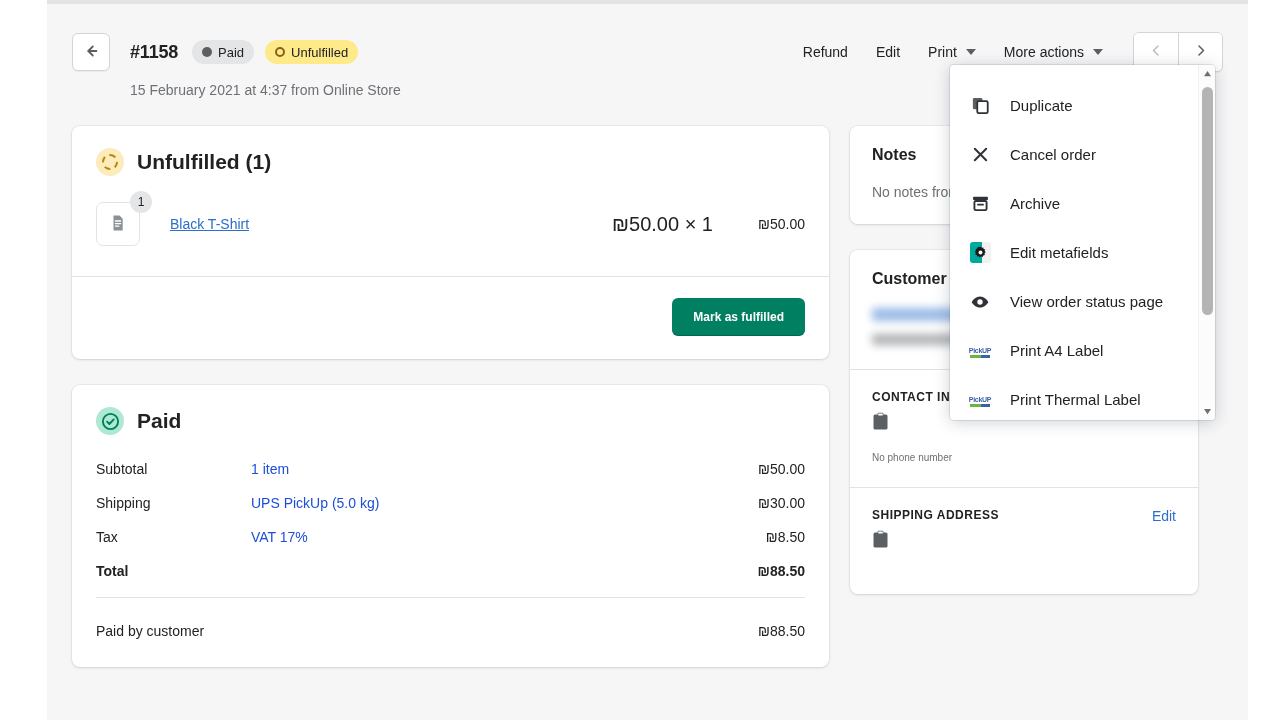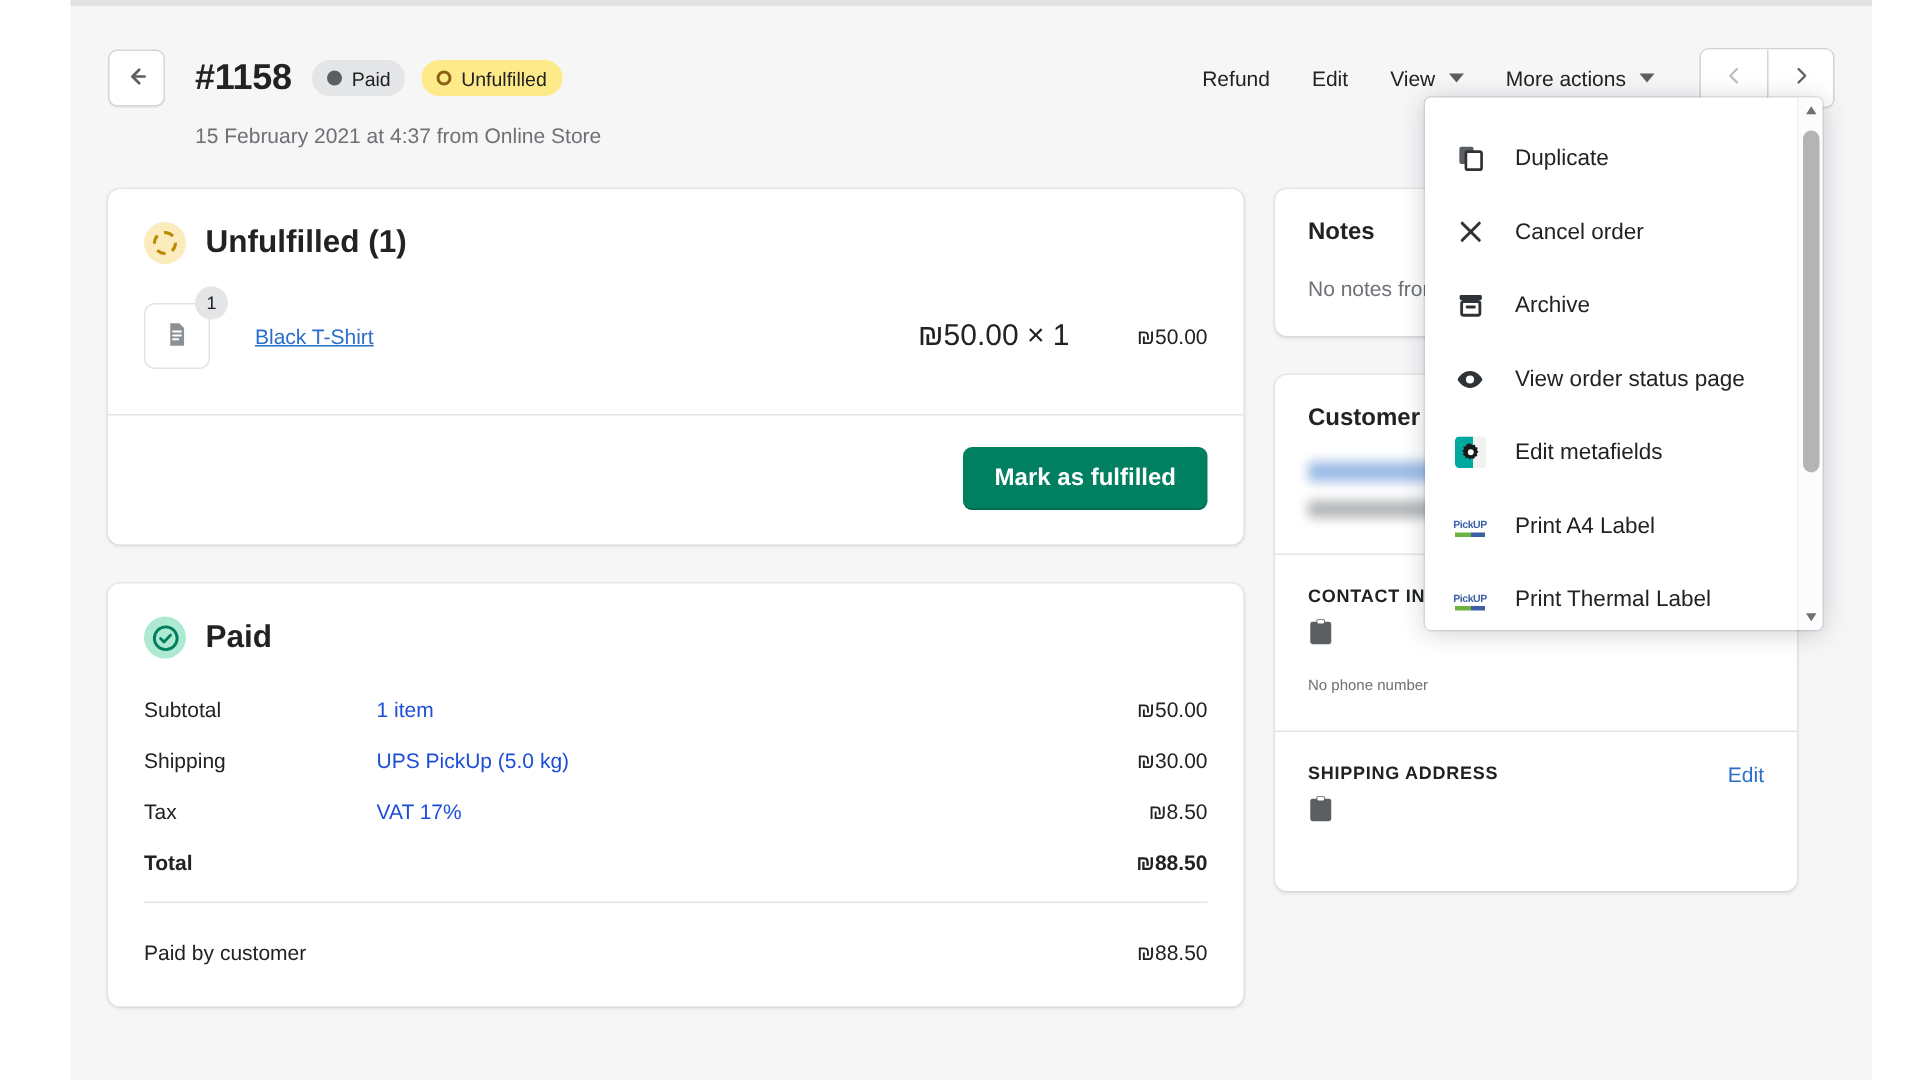--- a/index.html
+++ b/index.html
@@ -50,21 +50,21 @@
   .back-btn {
     width: 38px; height: 38px;
     border: 1px solid #d2d5d8;
     border-radius: 6px;
     background: #fff;
     display: flex; align-items: center; justify-content: center;
     cursor: pointer;
     box-shadow: 0 1px 0 rgba(22,29,37,.05);
   }
   .order-title {
-    font-size: 24px;
+    font-size: 18px;
     font-weight: 700;
     color: #202223;
     margin-left: 20px;
     letter-spacing: -.2px;
   }
   .badge {
     display: inline-flex;
     align-items: center;
     gap: 6px;
     height: 24px;
@@ -229,21 +229,21 @@
     padding: 21px 24px 23px 24px;
     display: flex;
     justify-content: flex-end;
   }
   .btn-primary {
     background: #008060;
     color: #fff;
     border: none;
     border-radius: 6px;
     font-family: inherit;
-    font-size: 16px;
+    font-size: 12px;
     font-weight: 600;
     padding: 12px 21px;
     cursor: pointer;
     box-shadow: inset 0 -1px 0 rgba(0,0,0,.2);
   }
 
   
   .totals { padding: 26px 24px 0 24px; }
   .trow {
     display: flex;
@@ -440,21 +440,21 @@
 
         <div class="badge badge-unfulfilled">
           <span class="ring"></span>
           <span>Unfulfilled</span>
         </div>
 
         <div class="hdr-actions">
           <button class="plain-btn">Refund</button>
           <button class="plain-btn">Edit</button>
           <button class="plain-btn">
-            <span>View</span>
+            <span>Print</span>
             <span class="caret"></span>
           </button>
           <button class="plain-btn">
             <span>More actions</span>
             <span class="caret"></span>
           </button>
 
           <div class="pager">
             <button>
               <span>
@@ -631,39 +631,39 @@
             <rect x="2.2" y="2.8" width="15.6" height="3.6" rx="1" fill="#2f3337"></rect>
             <rect x="3.6" y="7.4" width="12.8" height="9.6" rx="1.4" stroke="#2f3337" stroke-width="2"></rect>
             <path d="M7.4 11.2h5.2" stroke="#2f3337" stroke-width="2" stroke-linecap="round"></path>
           </svg>
         </span>
         <span class="txt">Archive</span>
       </div>
 
       <div class="dd-item">
         <span class="ico">
-          <svg width="20" height="20" viewBox="0 0 20 20" fill="none">
-            <path d="M10 4.4c4 0 7.2 3.2 8.3 5.6-1.1 2.4-4.3 5.6-8.3 5.6S2.8 12.4 1.7 10C2.8 7.6 6 4.4 10 4.4z" fill="#2f3337"></path>
-            <circle cx="10" cy="10" r="2.7" fill="#ffffff"></circle>
-          </svg>
-        </span>
-        <span class="txt">View order status page</span>
-      </div>
-
-      <div class="dd-item">
-        <span class="ico">
           <span class="meta-icon">
             <span class="teal"></span>
             <svg width="15" height="15" viewBox="0 0 20 20" fill="none">
               <path d="M10 2.2l1.5 1.6 2.1-.6.6 2.1 2.1.7-.8 2 1.4 1.7-1.6 1.5.5 2.1-2.1.6-.8 2-2-.8-1.7 1.4-1.5-1.6-2.1.5-.6-2.1-2-.8.8-2-1.4-1.7 1.6-1.5-.5-2.1 2.1-.6.8-2z" fill="#1a1a1a"></path>
               <circle cx="10" cy="10" r="2.6" fill="#ffffff"></circle>
             </svg>
           </span>
         </span>
         <span class="txt">Edit metafields</span>
+      </div>
+
+      <div class="dd-item">
+        <span class="ico">
+          <svg width="20" height="20" viewBox="0 0 20 20" fill="none">
+            <path d="M10 4.4c4 0 7.2 3.2 8.3 5.6-1.1 2.4-4.3 5.6-8.3 5.6S2.8 12.4 1.7 10C2.8 7.6 6 4.4 10 4.4z" fill="#2f3337"></path>
+            <circle cx="10" cy="10" r="2.7" fill="#ffffff"></circle>
+          </svg>
+        </span>
+        <span class="txt">View order status page</span>
       </div>
 
       <div class="dd-item">
         <span class="ico">
           <span class="pickup-logo">
             <span class="pu-text">PickUP</span>
             <span class="pu-bar"></span>
           </span>
         </span>
         <span class="txt">Print A4 Label</span>

